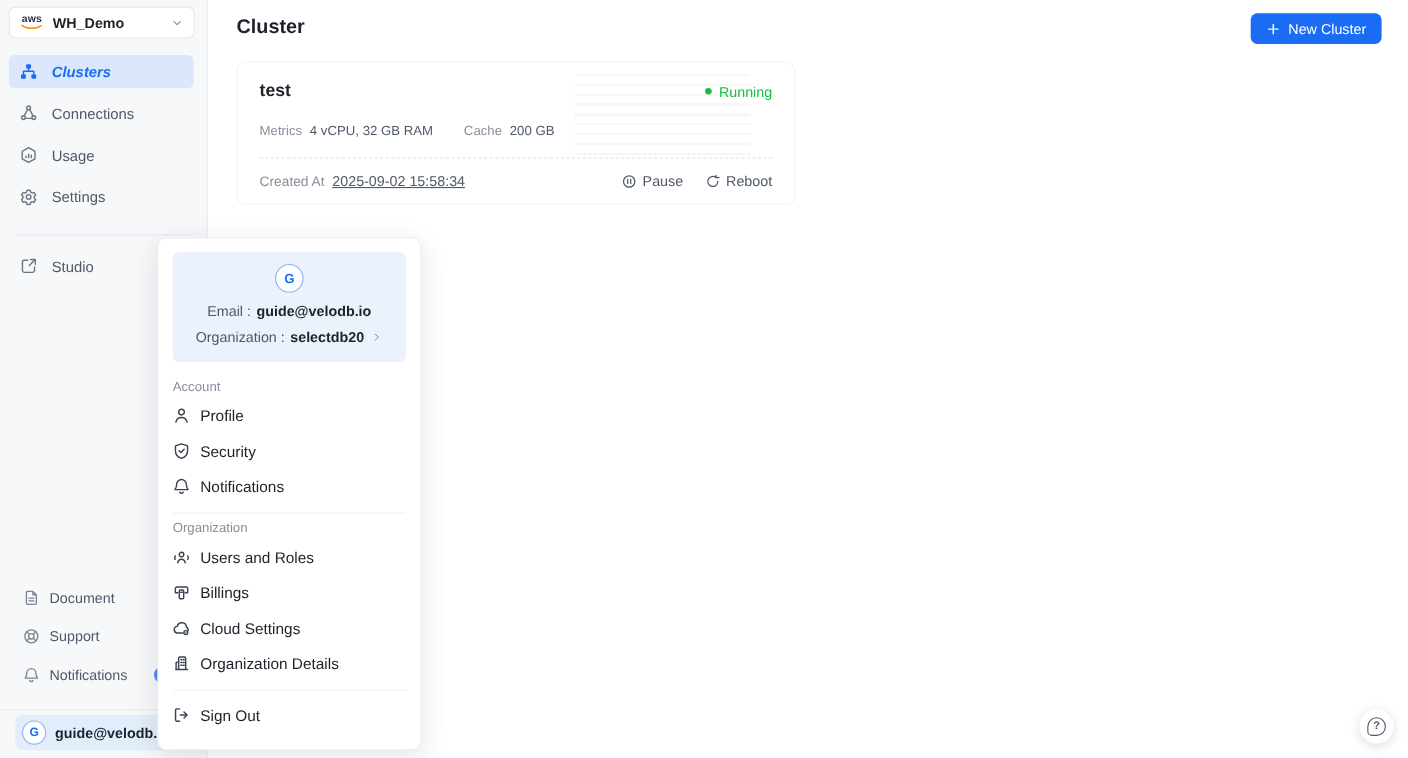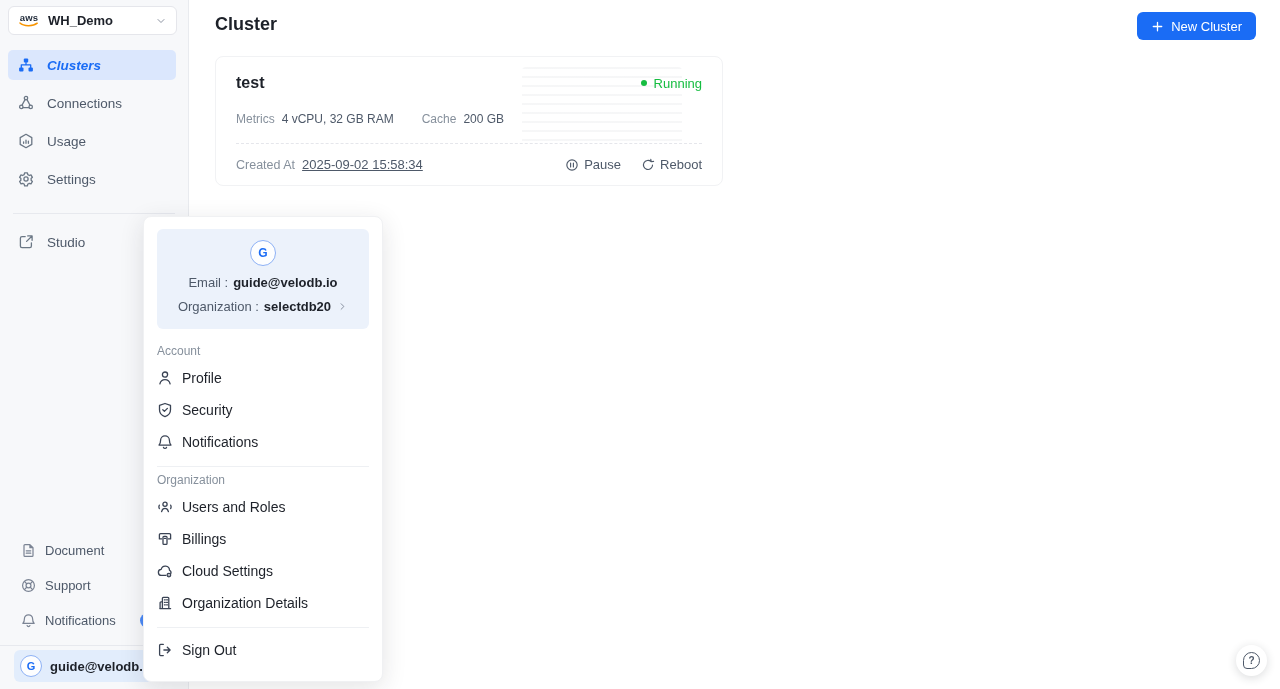--- a/index.html
+++ b/index.html
@@ -47,21 +47,21 @@
     display:flex;align-items:center;padding-left:10px;
     color:var(--text-secondary);cursor:pointer;font-size:13.5px;
   }
   .nav-item .nico{width:16px;height:16px;margin-right:13px;color:#6b7785;}
   .nav-item.active{background:var(--accent-light-bg);color:var(--accent);font-weight:600;font-style:italic;}
   .nav-item.active .nico{color:var(--accent);}
   .side-divider{height:1px;background:#e7e9ee;margin:19px 13px 13px 13px;}
 
   .sidebar-bottom{position:absolute;left:0;right:0;bottom:0;}
   .foot-item{
-    height:28px;display:flex;align-items:center;padding-left:21px;
+    height:28px;display:flex;align-items:flex-start;padding-left:21px;
     color:var(--text-secondary);cursor:pointer;margin-bottom:7px;font-size:13px;
   }
   .foot-item .nico{width:15px;height:15px;margin-right:9px;color:#7b8494;}
   .badge{
     margin-left:24px;background:var(--badge-blue);color:#fff;
     font-size:10.5px;font-weight:600;border-radius:8px;
     padding:2px 7px;line-height:11px;
   }
   .bottom-divider{height:1px;background:#e7e9ee;margin:11px 0 4px 0;}
   .user-row{

